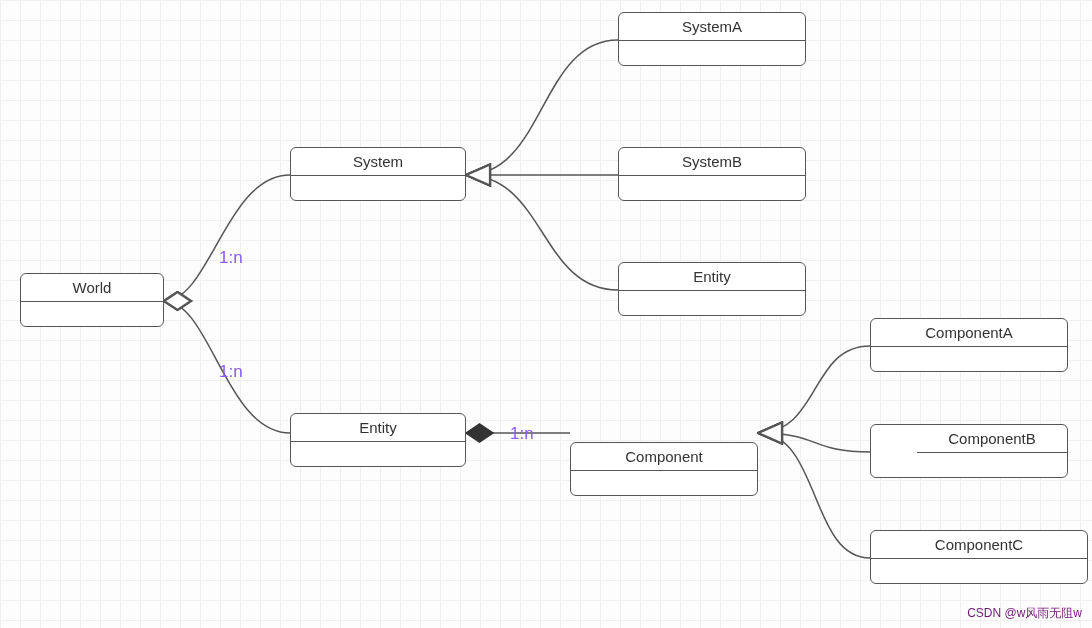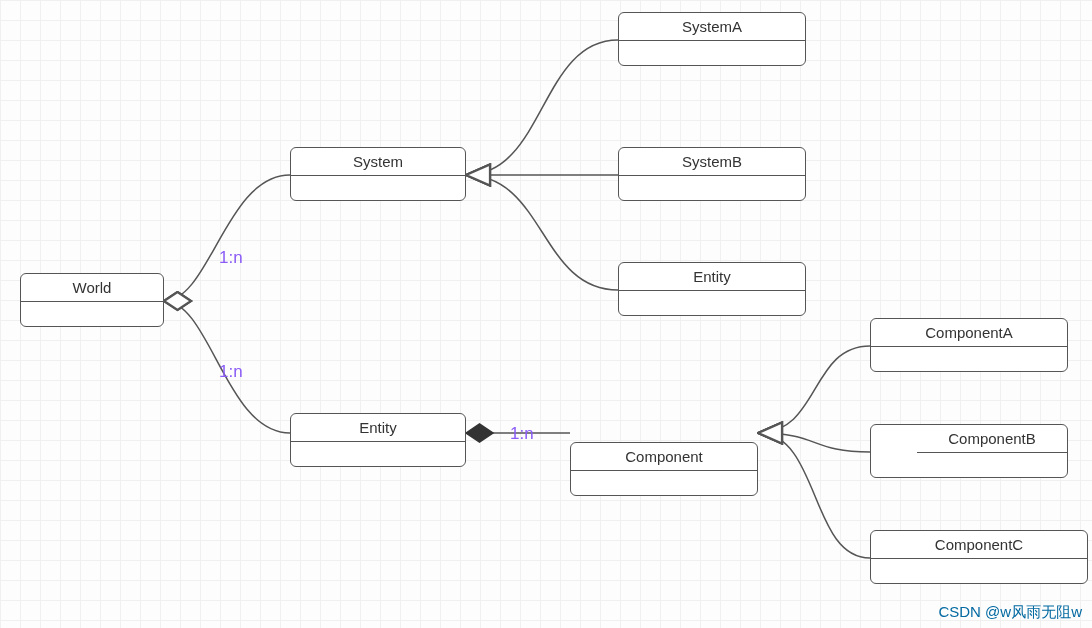--- a/index.html
+++ b/index.html
@@ -44,22 +44,22 @@
   .label {
     position: absolute;
     font-size: 17px;
     color: #8b5cf6;
     background: rgba(255,255,255,0.0);
   }
   .watermark {
     position: absolute;
     bottom: 6px;
     right: 10px;
-    font-size: 15px;
-    color: #0369a1;
+    font-size: 12px;
+    color: #701a75;
     font-family: Arial, sans-serif;
   }
 </style>
 </head>
 <body>
 
 <svg class="connectors">
   <defs>
 
     <marker id="inherit-left" markerWidth="18" markerHeight="16" refX="1" refY="8" orient="auto">

